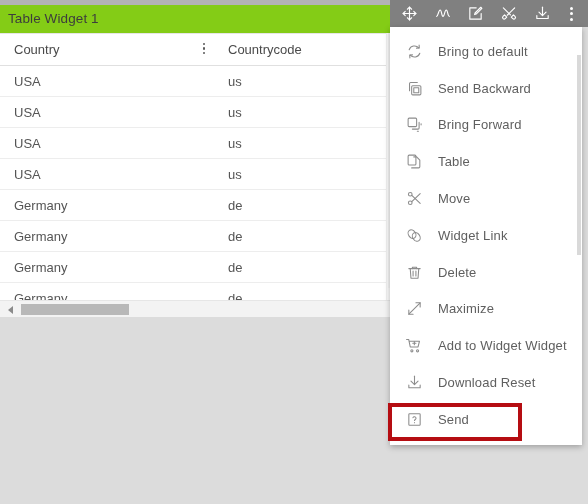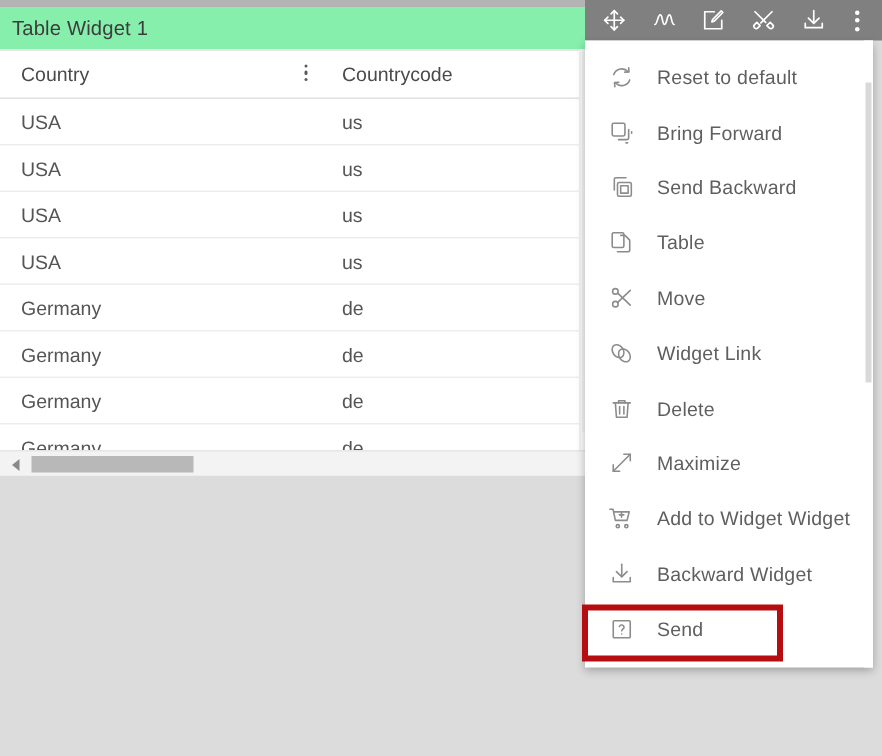--- a/index.html
+++ b/index.html
@@ -32,21 +32,21 @@
     background: #b3b3b3;
   }
 
   
   .widget {
     position: absolute;
     left: 0;
     top: 5px;
     width: 392px;
     height: 312px;
-    background: #86efac;
+    background: #84cc16;
     box-sizing: border-box;
   }
 
   .widget-title {
     position: absolute;
     left: 8px;
     top: 6px;
     font-size: 13.5px;
     color: #3d3d3d;
     letter-spacing: .1px;
@@ -410,44 +410,44 @@
 
     <div class="menu-item">
       <span class="mi-icon">
         <svg width="17" height="17" viewBox="0 0 24 24" fill="none" stroke="#8c8c8c" stroke-width="1.5" stroke-linecap="round" stroke-linejoin="round">
           <path d="M4.5 9.5A8 8 0 0 1 18 6.8"></path>
           <polyline points="18.5,3 18.8,7 14.8,7.2"></polyline>
           <path d="M19.5 14.5A8 8 0 0 1 6 17.2"></path>
           <polyline points="5.5,21 5.2,17 9.2,16.8"></polyline>
         </svg>
       </span>
-      <span class="mi-label">Reset to default</span>
+      <span class="mi-label">Bring to default</span>
+    </div>
+
+    <div class="menu-item">
+      <span class="mi-icon">
+        <svg width="17" height="17" viewBox="0 0 24 24" fill="none" stroke="#8c8c8c" stroke-width="1.5" stroke-linecap="round" stroke-linejoin="round">
+          <rect x="8" y="8" width="13" height="13" rx="1.5"></rect>
+          <path d="M5 15V5a1.5 1.5 0 0 1 1.5-1.5H16"></path>
+          <rect x="11" y="11" width="7" height="7"></rect>
+        </svg>
+      </span>
+      <span class="mi-label">Send Backward</span>
     </div>
 
     <div class="menu-item">
       <span class="mi-icon">
         <svg width="17" height="17" viewBox="0 0 24 24" fill="none" stroke="#8c8c8c" stroke-width="1.5" stroke-linecap="round" stroke-linejoin="round">
           <rect x="3" y="3" width="12" height="12" rx="1.5"></rect>
           <path d="M9 18.5h8a1.5 1.5 0 0 0 1.5-1.5V9"></path>
           <path d="M16 21.5h1.5"></path>
           <path d="M21.3 11v1.5"></path>
         </svg>
       </span>
       <span class="mi-label">Bring Forward</span>
-    </div>
-
-    <div class="menu-item">
-      <span class="mi-icon">
-        <svg width="17" height="17" viewBox="0 0 24 24" fill="none" stroke="#8c8c8c" stroke-width="1.5" stroke-linecap="round" stroke-linejoin="round">
-          <rect x="8" y="8" width="13" height="13" rx="1.5"></rect>
-          <path d="M5 15V5a1.5 1.5 0 0 1 1.5-1.5H16"></path>
-          <rect x="11" y="11" width="7" height="7"></rect>
-        </svg>
-      </span>
-      <span class="mi-label">Send Backward</span>
     </div>
 
     <div class="menu-item">
       <span class="mi-icon">
         <svg width="17" height="17" viewBox="0 0 24 24" fill="none" stroke="#8c8c8c" stroke-width="1.5" stroke-linecap="round" stroke-linejoin="round">
           <rect x="3" y="3" width="11" height="14" rx="1.5"></rect>
           <path d="M8 21h10a1.5 1.5 0 0 0 1.5-1.5V10l-4.5-4.5H11"></path>
         </svg>
       </span>
       <span class="mi-label">Table</span>
@@ -513,21 +513,21 @@
     </div>
 
     <div class="menu-item">
       <span class="mi-icon">
         <svg width="17" height="17" viewBox="0 0 24 24" fill="none" stroke="#8c8c8c" stroke-width="1.5" stroke-linecap="round" stroke-linejoin="round">
           <line x1="12" y1="3" x2="12" y2="14"></line>
           <polyline points="7,10 12,15 17,10"></polyline>
           <path d="M4 15.5v4h16v-4"></path>
         </svg>
       </span>
-      <span class="mi-label">Backward Widget</span>
+      <span class="mi-label">Download Reset</span>
     </div>
 
 
     <div class="menu-item">
       <span class="mi-icon">
         <svg width="17" height="17" viewBox="0 0 24 24" fill="none" stroke="#8c8c8c" stroke-width="1.5" stroke-linecap="round" stroke-linejoin="round">
           <rect x="4" y="4" width="16" height="16" rx="1"></rect>
           <path d="M9.8 9.4a2.3 2.3 0 0 1 4.4.8c0 1.6-2.2 1.9-2.2 3.3"></path>
           <line x1="12" y1="16.4" x2="12" y2="16.5"></line>
         </svg>

